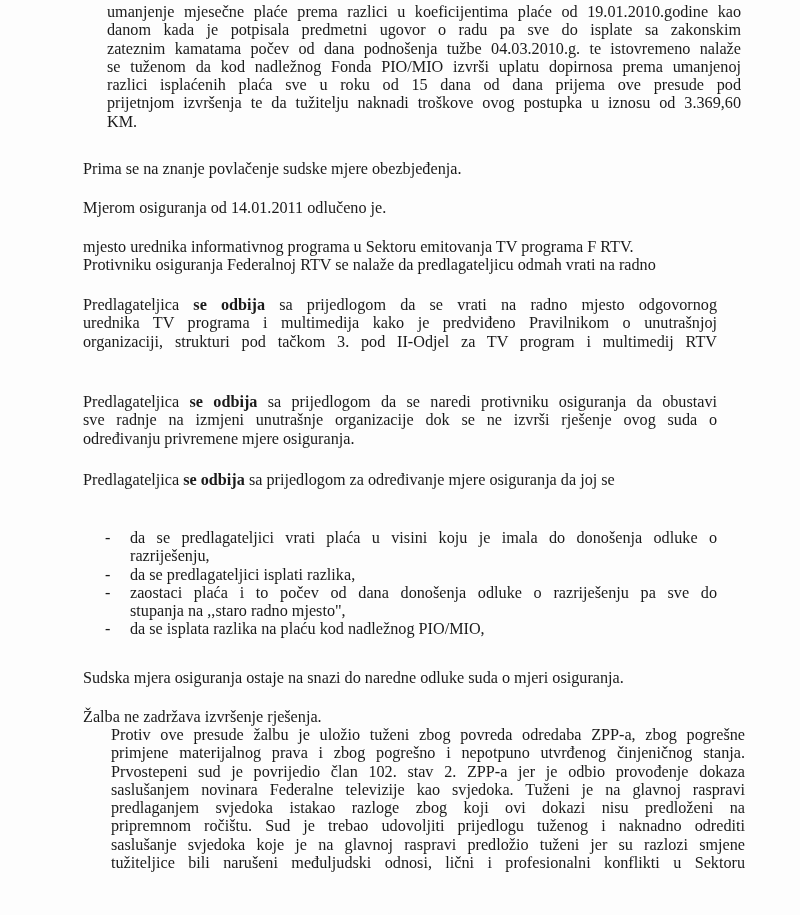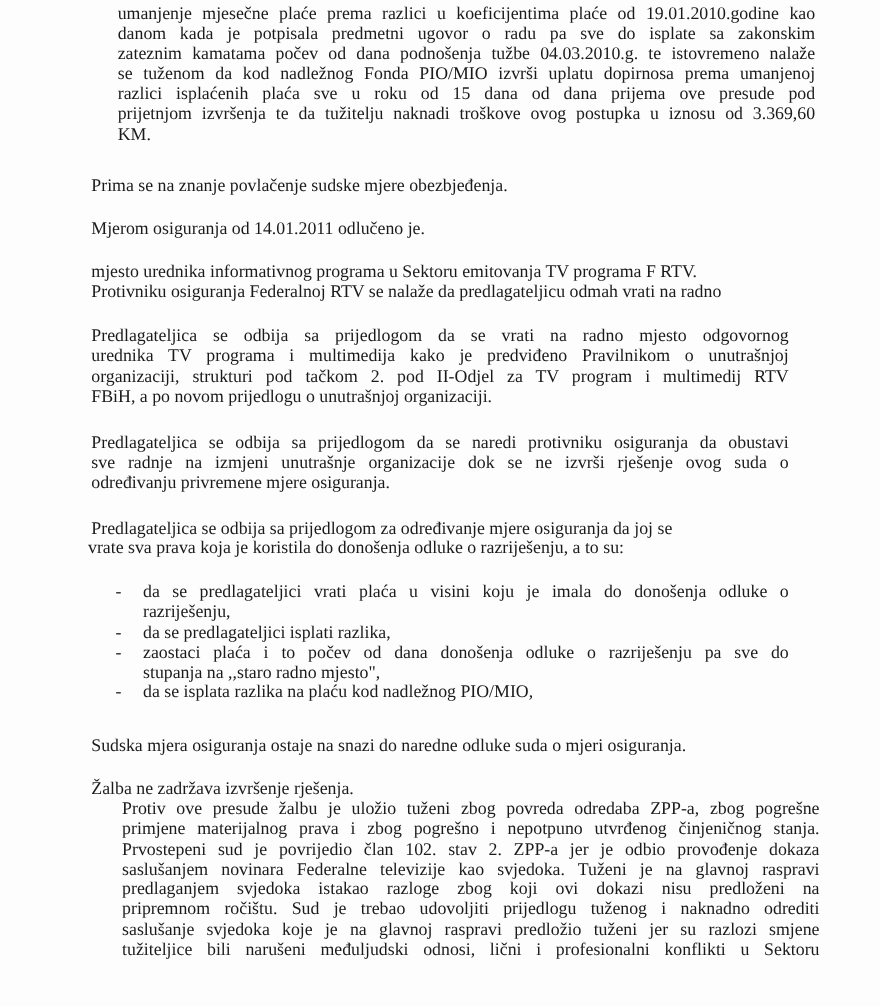--- a/index.html
+++ b/index.html
@@ -7,21 +7,21 @@
     width: 800px; height: 915px; overflow: hidden; position: relative;
     font-family: "Liberation Serif", "DejaVu Serif", serif;
     color: #1a1a1a;
     font-size: 16.2px;
     line-height: 18.3px;
   }
   .page { position: absolute; left: 83px; top: 0; width: 634px; }
   .para { position: absolute; left: 0; width: 634px; margin: 0; }
   .line { display: block; white-space: nowrap; }
   .jline { display: block; text-align: justify; text-align-last: justify; }
-  b { font-weight: normal; }
+  b { font-weight: bold; }
   .list { position: absolute; left: 0; width: 634px; }
   .li { position: relative; padding-left: 47px; }
   .dash { position: absolute; left: 22px; top: 0; }
 </style>
 </head>
 <body>
 
 <div class="page">
 
   <div class="para" style="top:3px;margin-left:24px;">
@@ -43,33 +43,31 @@
   </div>
 
   <div class="para" style="top:238px;">
     <span class="line">mjesto urednika informativnog programa u Sektoru emitovanja TV programa F RTV.</span>
     <span class="line">Protivniku osiguranja Federalnoj RTV se nalaže da predlagateljicu odmah vrati na radno</span>
   </div>
 
   <div class="para" style="top:296px;">
     <span class="jline"><span>Predlagateljica</span> <b>se odbija</b> <span>sa prijedlogom da se vrati na radno mjesto odgovornog</span></span>
     <span class="jline">urednika TV programa i multimedija kako je predviđeno Pravilnikom o unutrašnjoj</span>
-    <span class="jline">organizaciji, strukturi pod tačkom 2. pod II-Odjel za TV program i multimedij RTV</span>
-    <span class="line">FBiH, a po novom prijedlogu o unutrašnjoj organizaciji.</span>
+    <span class="jline">organizaciji, strukturi pod tačkom 3. pod II-Odjel za TV program i multimedij RTV</span>
   </div>
 
   <div class="para" style="top:393px;">
     <span class="jline"><span>Predlagateljica</span> <b>se odbija</b> <span>sa prijedlogom da se naredi protivniku osiguranja da obustavi</span></span>
     <span class="jline">sve radnje na izmjeni unutrašnje organizacije dok se ne izvrši rješenje ovog suda o</span>
     <span class="line">određivanju privremene mjere osiguranja.</span>
   </div>
 
   <div class="para" style="top:471px;">
     <span class="line"><span>Predlagateljica</span> <b>se odbija</b> <span>sa prijedlogom za određivanje mjere osiguranja da joj se</span></span>
-    <span class="line" style="margin-left:-3px;">vrate sva prava koja je koristila do donošenja odluke o razriješenju, a to su:</span>
   </div>
 
   <div class="list" style="top:529px;">
     <div class="li">
       <span class="dash">-</span>
       <span class="jline">da se predlagateljici vrati plaća u visini koju je imala do donošenja odluke o</span>
       <span class="line">razriješenju,</span>
     </div>
     <div class="li">
       <span class="dash">-</span>

